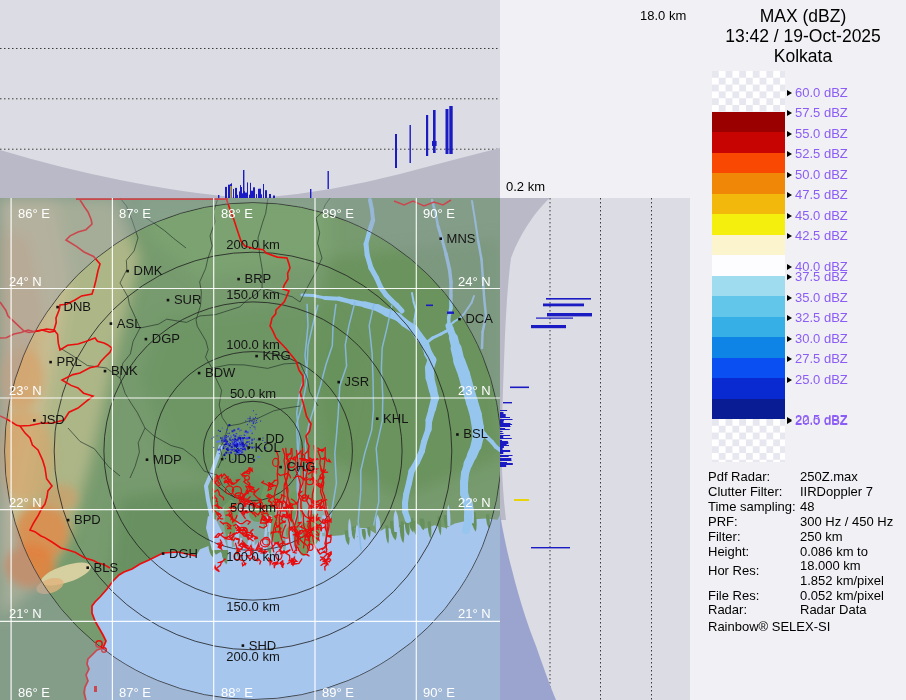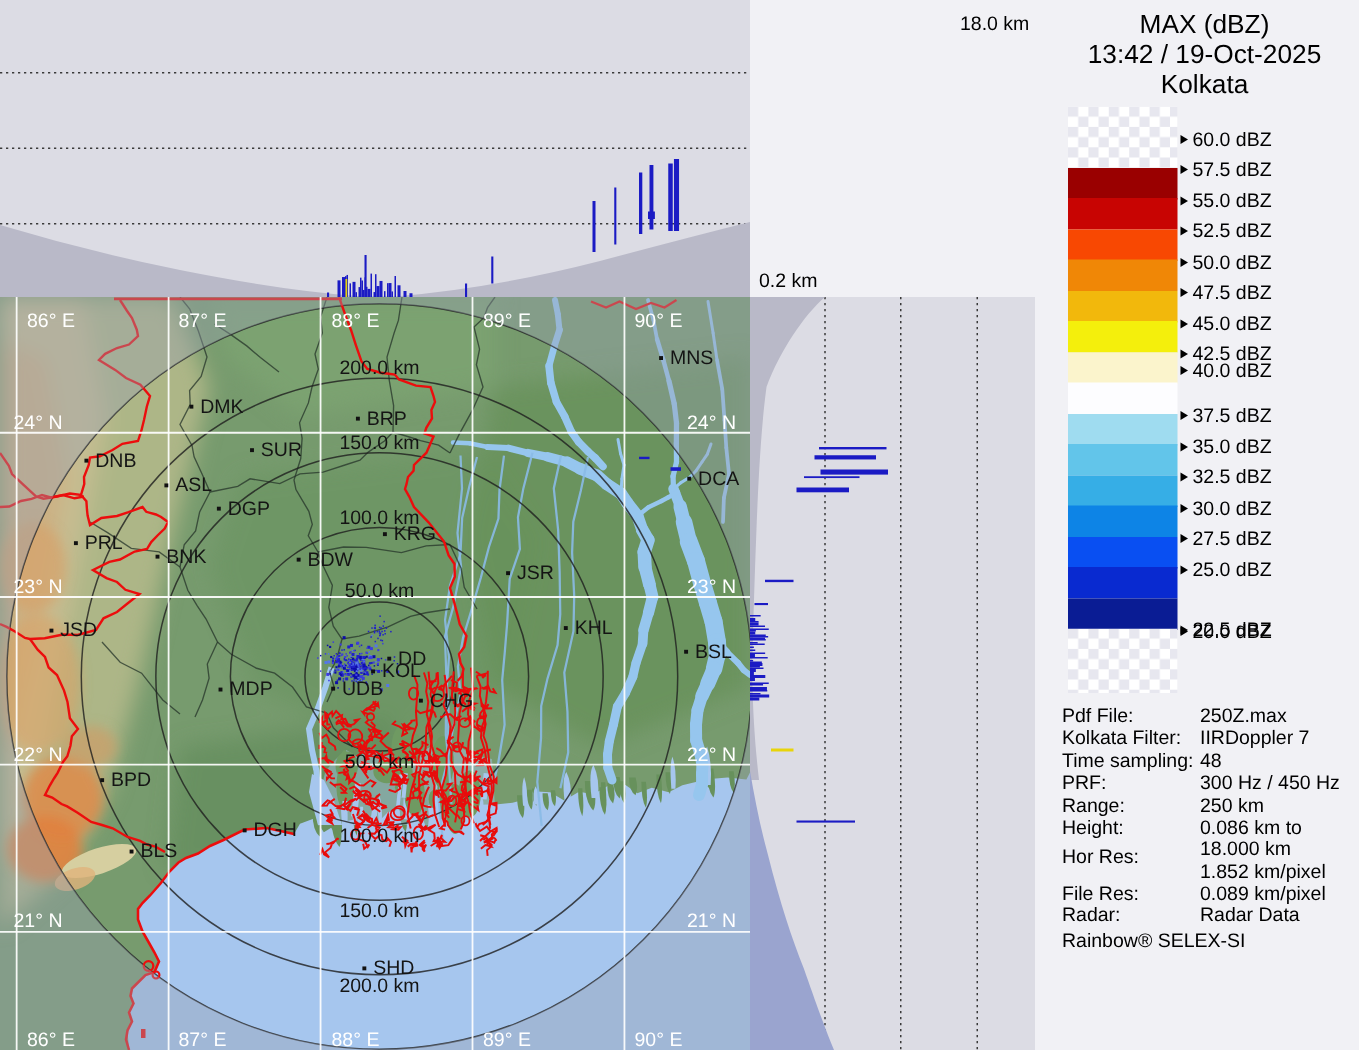--- a/index.html
+++ b/index.html
@@ -1,20 +1,20 @@
 <!DOCTYPE html>
 <html><head><meta charset="utf-8">
 <style>
 html,body{margin:0;padding:0}
 body{width:906px;height:700px;position:relative;background:#f1f1f5;
  font-family:"Liberation Sans",sans-serif;overflow:hidden}
 .wl{font-size:13px;fill:#ffffff;font-family:"Liberation Sans",sans-serif}
 .rl{font-size:13px;fill:#141414;font-family:"Liberation Sans",sans-serif}
 .cl{font-size:13px;fill:#141414;font-family:"Liberation Sans",sans-serif}
-.ll{position:absolute;left:787px;font-size:13px;color:#000000;white-space:nowrap}
+.ll{position:absolute;left:787px;font-size:13px;color:#8b5cf6;white-space:nowrap}
 .arr{display:inline-block;width:0;height:0;border-left:5px solid #000;border-top:3.5px solid transparent;border-bottom:3.5px solid transparent;margin-right:3px;vertical-align:1px}
 .it{position:absolute;font-size:13px;color:#000;white-space:nowrap}
 .ttl{position:absolute;width:260px;left:673px;text-align:center;color:#000}
 </style></head>
 <body>
 
 <div style="position:absolute;left:0;top:0;width:500px;height:198px;background:#dcdce4">
 <svg width="500" height="198" viewBox="0 0 500 198">
 <line x1="0" y1="48.5" x2="500" y2="48.5" stroke="#3a3a3a" stroke-width="1" stroke-dasharray="1.5,2.5"></line>
 <line x1="0" y1="98.8" x2="500" y2="98.8" stroke="#3a3a3a" stroke-width="1" stroke-dasharray="1.5,2.5"></line>
@@ -1026,43 +1026,43 @@
 <rect width="73" height="43" fill="url(#chk2)"></rect>
 </svg>
 <div class="ll" style="top:84.5px"><span class="arr"></span>60.0 dBZ</div>
 <div class="ll" style="top:105.0px"><span class="arr"></span>57.5 dBZ</div>
 <div class="ll" style="top:125.5px"><span class="arr"></span>55.0 dBZ</div>
 <div class="ll" style="top:146.0px"><span class="arr"></span>52.5 dBZ</div>
 <div class="ll" style="top:166.5px"><span class="arr"></span>50.0 dBZ</div>
 <div class="ll" style="top:187.0px"><span class="arr"></span>47.5 dBZ</div>
 <div class="ll" style="top:207.5px"><span class="arr"></span>45.0 dBZ</div>
 <div class="ll" style="top:228.0px"><span class="arr"></span>42.5 dBZ</div>
-<div class="ll" style="top:239px"><span class="arr"></span>40.0 dBZ</div>
+<div class="ll" style="top:259px"><span class="arr"></span>40.0 dBZ</div>
 <div class="ll" style="top:269.0px"><span class="arr"></span>37.5 dBZ</div>
 <div class="ll" style="top:289.5px"><span class="arr"></span>35.0 dBZ</div>
 <div class="ll" style="top:310.0px"><span class="arr"></span>32.5 dBZ</div>
 <div class="ll" style="top:330.5px"><span class="arr"></span>30.0 dBZ</div>
 <div class="ll" style="top:351.0px"><span class="arr"></span>27.5 dBZ</div>
 <div class="ll" style="top:371.5px"><span class="arr"></span>25.0 dBZ</div>
 <div class="ll" style="top:412px"><span class="arr"></span>22.5 dBZ</div>
 <div class="ll" style="top:412.5px"><span class="arr"></span>20.0 dBZ</div>
 
-<div class="it" style="top:468.5px;left:708px">Pdf File:</div>
+<div class="it" style="top:468.5px;left:708px">Pdf Radar:</div>
 <div class="it" style="top:468.5px;left:800px">250Z.max</div>
-<div class="it" style="top:483.5px;left:708px">Kolkata Filter:</div>
+<div class="it" style="top:483.5px;left:708px">Clutter Filter:</div>
 <div class="it" style="top:483.5px;left:800px">IIRDoppler 7</div>
 <div class="it" style="top:498.5px;left:708px">Time sampling:</div>
 <div class="it" style="top:498.5px;left:800px">48</div>
 <div class="it" style="top:513.5px;left:708px">PRF:</div>
 <div class="it" style="top:513.5px;left:800px">300 Hz / 450 Hz</div>
-<div class="it" style="top:528.5px;left:708px">Range:</div>
+<div class="it" style="top:528.5px;left:708px">Filter:</div>
 <div class="it" style="top:528.5px;left:800px">250 km</div>
 <div class="it" style="top:543.5px;left:708px">Height:</div>
 <div class="it" style="top:543.5px;left:800px">0.086 km to</div>
 <div class="it" style="top:558px;left:708px"></div>
 <div class="it" style="top:558px;left:800px">18.000 km</div>
 <div class="it" style="top:563px;left:708px">Hor Res:</div>
 <div class="it" style="top:572.5px;left:800px">1.852 km/pixel</div>
 <div class="it" style="top:587.5px;left:708px">File Res:</div>
-<div class="it" style="top:587.5px;left:800px">0.089 km/pixel</div>
+<div class="it" style="top:587.5px;left:800px">0.052 km/pixel</div>
 <div class="it" style="top:602px;left:708px">Radar:</div>
 <div class="it" style="top:602px;left:800px">Radar Data</div>
 <div class="it" style="top:619px;left:708px">Rainbow® SELEX-SI</div>
 
 </body></html>

